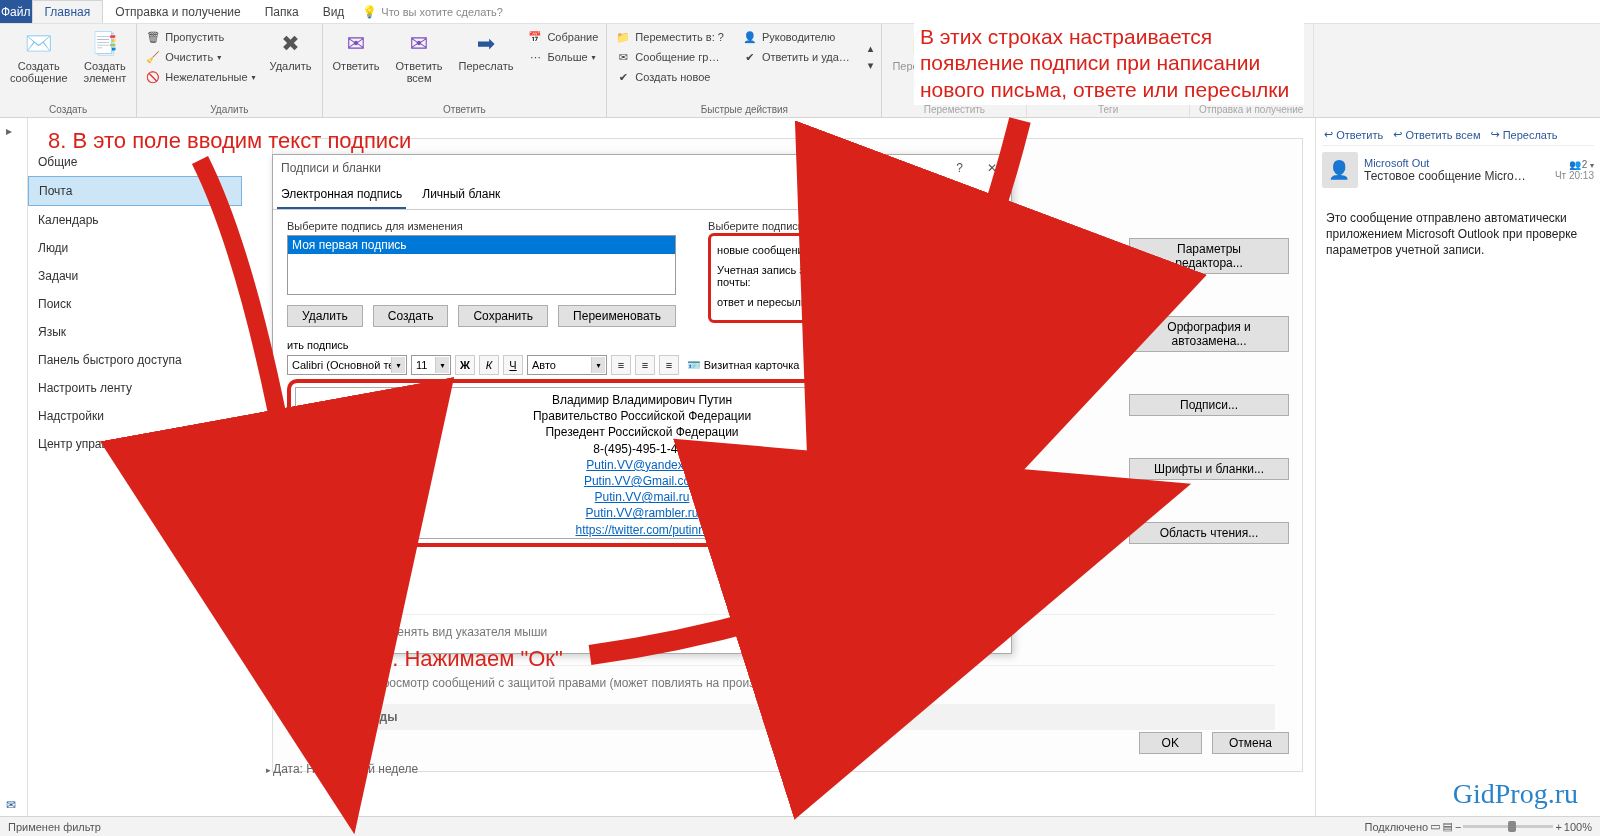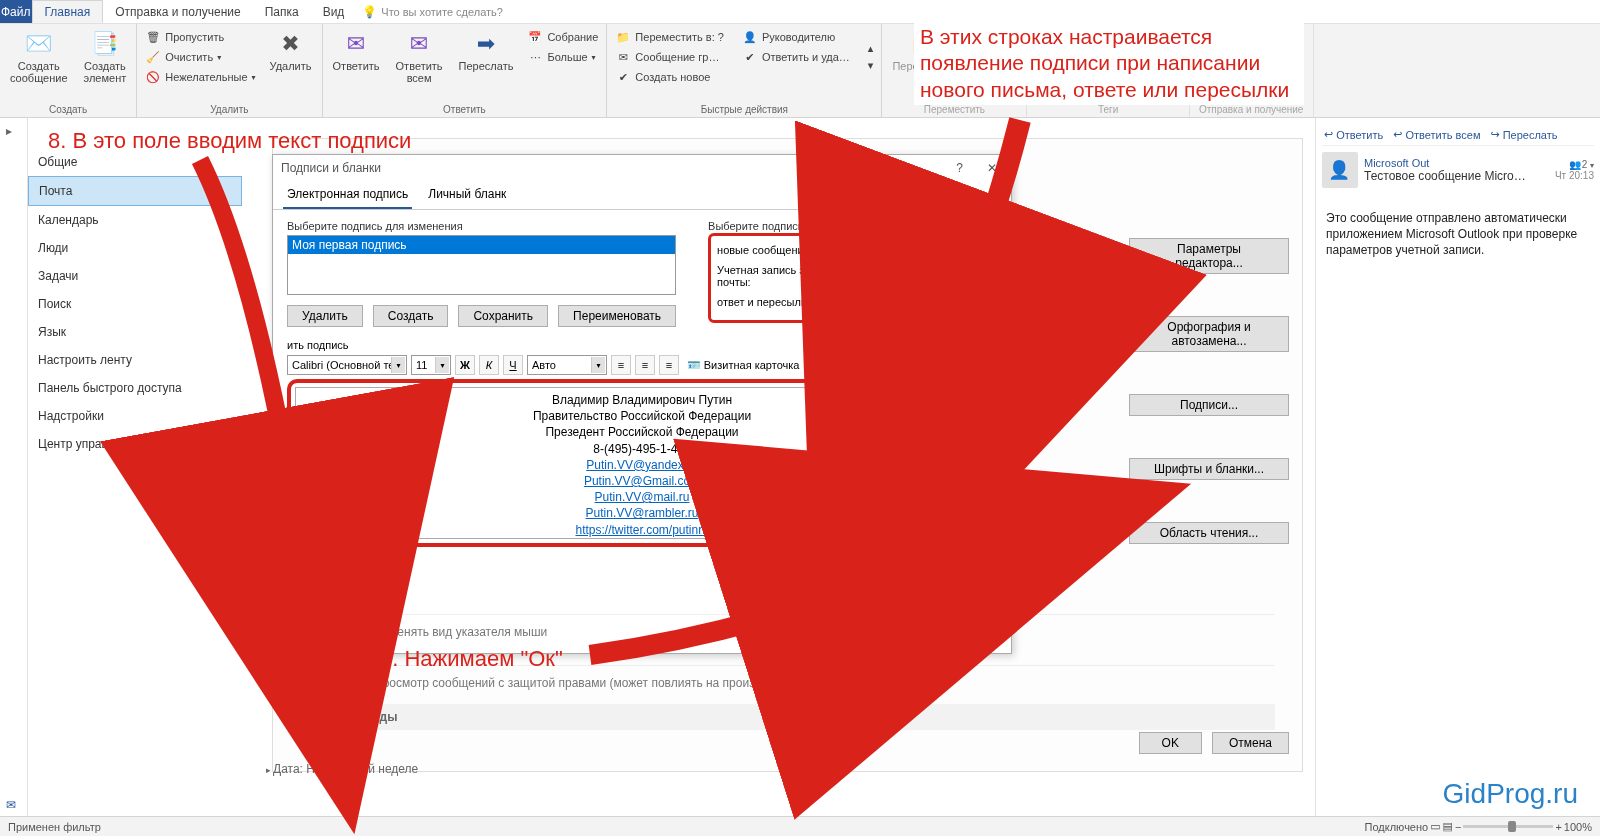--- a/index.html
+++ b/index.html
@@ -31,21 +31,21 @@
   .rightcol { width: 285px; border-left: 1px solid #e1e1e1; background: #fff; padding: 6px; font-size: 12px; color: #444; }
   .options-sidebar { position: absolute; left: 0; top: 30px; width: 214px; background: #fff; }
   .opt-item { padding: 7px 10px; font-size: 12px; color: #333; cursor: pointer; }
   .opt-item.selected { background: #cde6f7; border: 1px solid #7bb4e3; }
 
   
   .sig-dialog { position: absolute; left: 244px; top: 36px; width: 740px; height: 500px; background: #fff; border: 1px solid #aaa; box-shadow: 2px 2px 8px rgba(0,0,0,0.2); }
   .sig-title { padding: 6px 8px; font-size: 12px; color: #555; display: flex; align-items: center; }
   .sig-close-area { margin-left: auto; display: flex; gap: 12px; color: #555; }
   .sig-close-area span { cursor: pointer; padding: 0 6px; }
-  .sig-tabs { display: flex; gap: 12px; padding: 0 10px; border-bottom: 1px solid #ccc; }
+  .sig-tabs { display: flex; gap: 12px; padding: 0 4px; border-bottom: 1px solid #ccc; }
   .sig-tab { padding: 6px 4px; font-size: 12px; cursor: pointer; }
   .sig-tab.active { border-bottom: 2px solid #2a579a; color: #000; }
   .sig-body { padding: 10px 14px; font-size: 12px; }
   .sig-row { display: flex; gap: 32px; }
   .sig-left { flex: 1; }
   .sig-right { width: 352px; }
   .label-sm { font-size: 11px; color: #333; margin-bottom: 3px; display: block; }
   .listbox { width: 100%; height: 60px; border: 1px solid #999; background: #fff; overflow: auto; }
   .listbox .item { background: #0078d7; color: #fff; padding: 2px 4px; }
   .btn-row { display: flex; gap: 10px; margin-top: 10px; }
@@ -95,21 +95,21 @@
   
   .status { position: absolute; left: 0; right: 0; bottom: 0; height: 20px; background: #f3f3f3; border-top: 1px solid #d4d4d4; display: flex; align-items: center; padding: 0 8px; font-size: 11px; color: #555; }
   .status .sr { margin-left: auto; display: flex; gap: 2px; align-items: center; }
   .zoom-bar { width: 90px; height: 3px; background: #ccc; position: relative; }
   .zoom-bar::after { content: ""; position: absolute; left: 50%; top: -4px; width: 8px; height: 11px; background: #888; border-radius: 2px; }
 
   
   .annot { position: absolute; color: #d9221a; font-size: 22px; font-family: Arial, sans-serif; z-index: 50; }
   .annot.big { font-size: 21px; line-height: 1.25; background: #fff; padding: 2px 6px; }
   .arrow-svg { position: absolute; pointer-events: none; z-index: 45; }
-  .watermark { position: absolute; right: 22px; bottom: 26px; color: #2a83c9; font-size: 28px; font-family: Liberation Sans, sans-serif; z-index: 60; }
+  .watermark { position: absolute; right: 22px; bottom: 26px; color: #2a83c9; font-size: 28px; font-family: Liberation Serif, serif; z-index: 60; }
 </style>
 </head>
 <body>
 
 <div class="menubar">
   <div class="menu-file">Файл</div>
   <div class="menu-tab active">Главная</div>
   <div class="menu-tab">Отправка и получение</div>
   <div class="menu-tab">Папка</div>
   <div class="menu-tab">Вид</div>
@@ -276,22 +276,22 @@
     </div>
 
     <div class="options-sidebar">
       <div class="opt-item">Общие</div>
       <div class="opt-item selected">Почта</div>
       <div class="opt-item">Календарь</div>
       <div class="opt-item">Люди</div>
       <div class="opt-item">Задачи</div>
       <div class="opt-item">Поиск</div>
       <div class="opt-item">Язык</div>
+      <div class="opt-item">Панель быстрого доступа</div>
       <div class="opt-item">Настроить ленту</div>
-      <div class="opt-item">Панель быстрого доступа</div>
       <div class="opt-item">Надстройки</div>
       <div class="opt-item">Центр управления безопасностью</div>
     </div>
 
     <div class="sig-dialog">
       <div class="sig-title">
         <span>Подписи и бланки</span>
         <div class="sig-close-area">
           <span>?</span>
           <span>✕</span>

